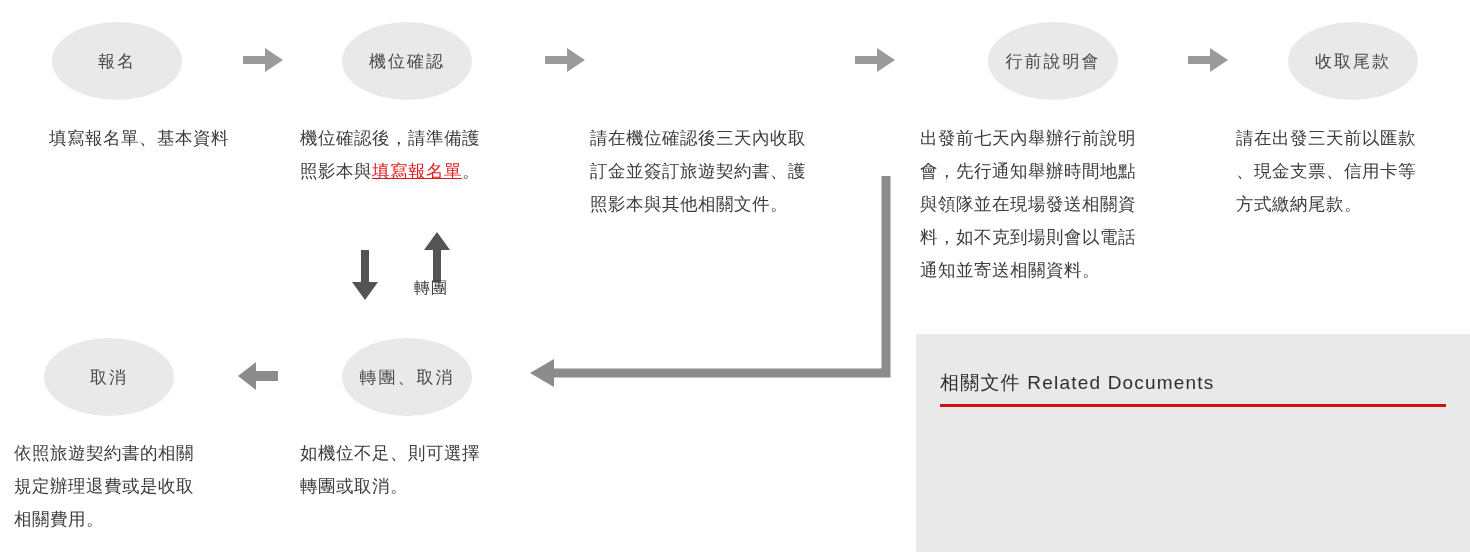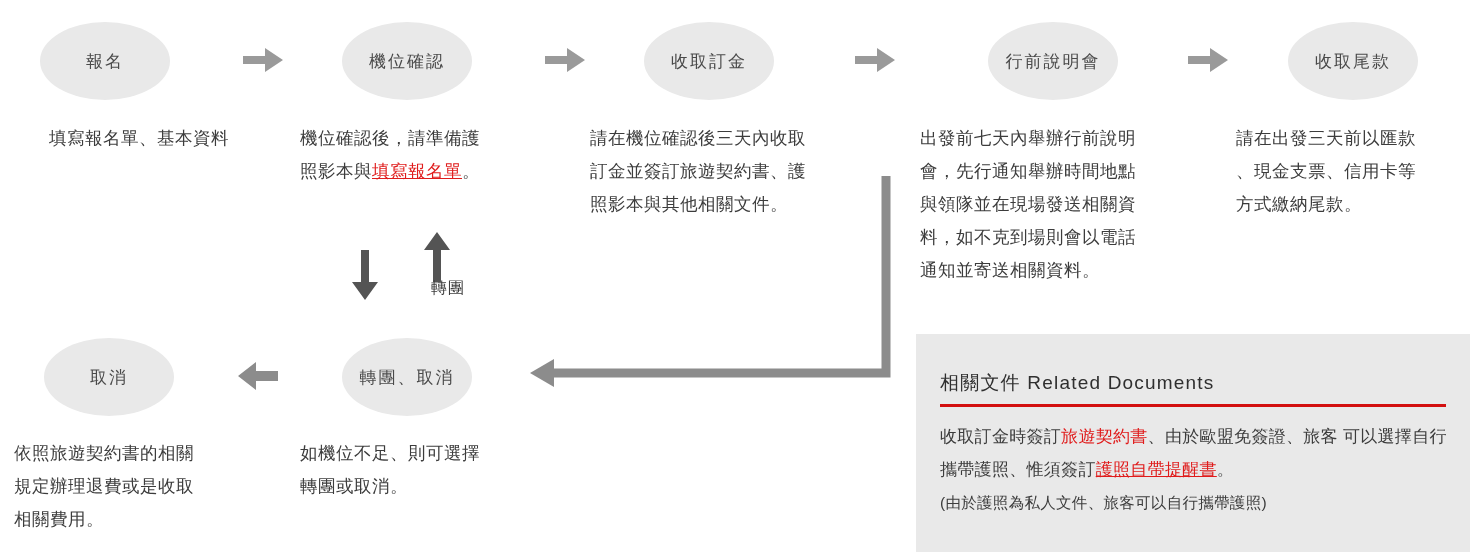--- a/index.html
+++ b/index.html
@@ -74,21 +74,20 @@
     letter-spacing: 0.5px;
     color: #3c3c3c;
     white-space: pre-wrap;
   }
 
   .label-small {
     position: absolute;
     font-size: 16px;
     letter-spacing: 1px;
     color: #3c3c3c;
-    margin-left: 17px;
   }
 
   
   .connector {
     position: absolute;
     color: #8c8c8c;
   }
 
   
   .docs-panel {
@@ -131,28 +130,25 @@
   }
 
   .red { color: #e01b1b; }
   .red-u { color: #e01b1b; text-decoration: underline; }
 </style>
 </head>
 <body>
 
 <div class="canvas">
 
-  <div class="node" style="left:40px; top:22px;">
+  <div class="node" style="left:52px; top:22px;">
     <span>報名</span>
   </div>
   <div class="node" style="left:342px; top:22px;">
     <span>機位確認</span>
-  </div>
-  <div class="node" style="left:644px; top:22px;">
-    <span>收取訂金</span>
   </div>
   <div class="node" style="left:988px; top:22px;">
     <span>行前說明會</span>
   </div>
   <div class="node" style="left:1288px; top:22px;">
     <span>收取尾款</span>
   </div>
 
   <div class="arrow-right" style="left:243px; top:48px;">
     <svg viewBox="0 0 40 24">
@@ -228,20 +224,15 @@
 
   <div class="desc" style="left:14px; top:437px; width:250px;">依照旅遊契約書的相關
 規定辦理退費或是收取
 相關費用。</div>
   <div class="desc" style="left:300px; top:437px; width:250px;font-family:Liberation Serif, serif;">如機位不足、則可選擇
 轉團或取消。</div>
 
   <div class="docs-panel">
     <div class="docs-title">相關文件 Related Documents</div>
     <div class="docs-rule"></div>
-    <div class="docs-body">
-      <span>收取訂金時簽訂</span><span class="red">旅遊契約書</span><span>、由於歐盟免簽證、旅客
-可以選擇自行攜帶護照、惟須簽訂</span><span class="red-u">護照自帶提醒書</span><span>。</span>
-      <div class="docs-note">(由於護照為私人文件、旅客可以自行攜帶護照)</div>
-    </div>
   </div>
 
 </div>
 
 </body></html>

